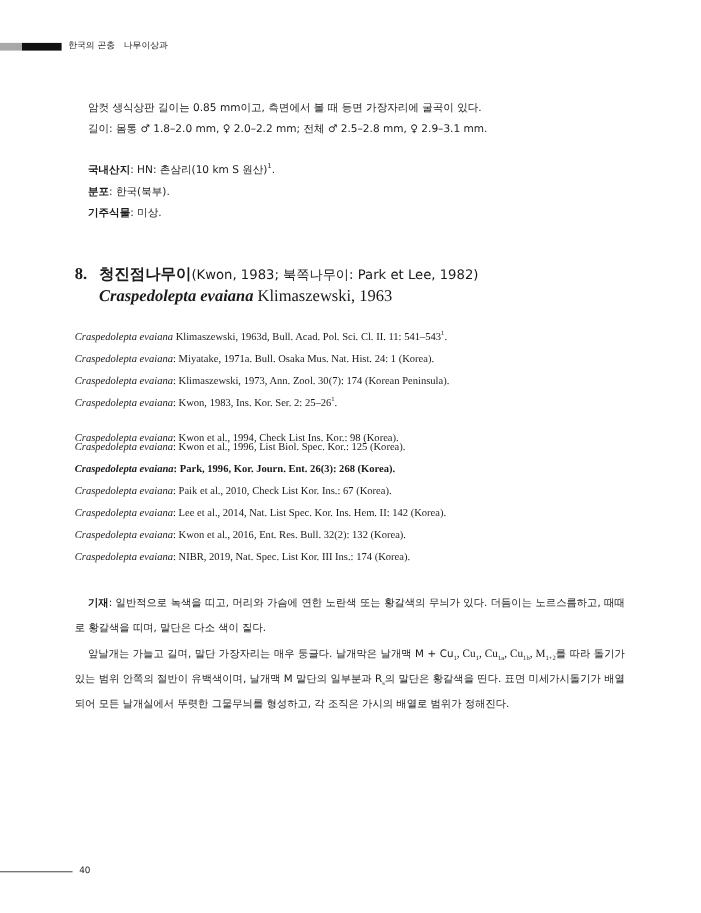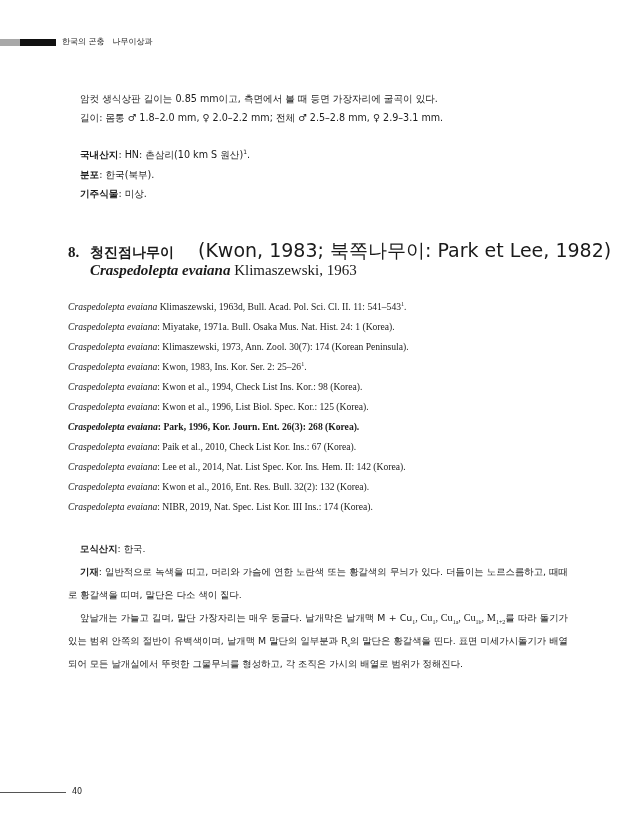--- a/index.html
+++ b/index.html
@@ -11,21 +11,21 @@
   .running-head { position: absolute; left: 62px; top: 0; font-family: "DejaVu Sans", sans-serif; font-size: 8px; color: #222; white-space: nowrap; }
   .running-head span + span { margin-left: 8px; }
   .p { position: absolute; left: 80px; font-size: 10.5px; white-space: nowrap; line-height: 14px; }
   .b { font-weight: bold; }
   .i { font-style: italic; }
   sup { font-size: 6px; vertical-align: super; line-height: 0; }
   sub { font-size: 6px; vertical-align: sub; line-height: 0; }
   .title { position: absolute; left: 68px; top: 240px; font-size: 15px; white-space: nowrap; line-height: 20px; }
   .title .num { font-weight: bold; display: inline-block; width: 22px; }
   .title .kr { font-family: "DejaVu Sans", sans-serif; font-weight: bold; font-size: 14px; }
-  .title .paren { font-size: 19px; margin-left: 24px; }
+  .title .paren { font-size: 12px; }
   .title2 { position: absolute; left: 90px; top: 260px; font-size: 15px; white-space: nowrap; line-height: 20px; }
   .syn { position: absolute; left: 68px; font-size: 9.6px; white-space: nowrap; line-height: 13px; }
   .body { position: absolute; left: 68px; width: 500px; font-size: 10.2px; line-height: 23px; text-align: justify; }
   .body .kr { font-family: "DejaVu Sans", sans-serif; font-size: 9.4px; }
   .indent { text-indent: 12px; }
   .footer-line { position: absolute; left: 0; top: 792px; width: 66px; height: 1px; background: #555; }
   .page-num { position: absolute; left: 72px; top: 787px; font-family: "DejaVu Sans", sans-serif; font-size: 8px; color: #222; }
   .krs { font-family: "DejaVu Sans", sans-serif; font-size: 9.6px; }
 </style>
 </head>
@@ -51,29 +51,28 @@
 </div>
 <div class="title2">
   <span class="b i">Craspedolepta evaiana</span> <span>Klimaszewski, 1963</span>
 </div>
 
 <div>
   <div class="syn" style="top:300px;"><span class="i">Craspedolepta evaiana</span><span> Klimaszewski, 1963d, Bull. Acad. Pol. Sci. Cl. II. 11: 541–543</span><sup>1</sup><span>.</span></div>
   <div class="syn" style="top:320px;"><span class="i">Craspedolepta evaiana</span><span>: Miyatake, 1971a. Bull. Osaka Mus. Nat. Hist. 24: 1 (Korea).</span></div>
   <div class="syn" style="top:340px;"><span class="i">Craspedolepta evaiana</span><span>: Klimaszewski, 1973, Ann. Zool. 30(7): 174 (Korean Peninsula).</span></div>
   <div class="syn" style="top:360px;"><span class="i">Craspedolepta evaiana</span><span>: Kwon, 1983, Ins. Kor. Ser. 2: 25–26</span><sup>1</sup><span>.</span></div>
-  <div class="syn" style="top:380px;"><span class="i">Craspedolepta evaiana</span><span>: Kwon et al., 1994, Check List Ins. Kor.: 98 (Korea).</span></div>
+  <div class="syn" style="top:392px;"><span class="i">Craspedolepta evaiana</span><span>: Kwon et al., 1994, Check List Ins. Kor.: 98 (Korea).</span></div>
   <div class="syn" style="top:400px;"><span class="i">Craspedolepta evaiana</span><span>: Kwon et al., 1996, List Biol. Spec. Kor.: 125 (Korea).</span></div>
   <div class="syn" style="top:420px;font-weight:bold;"><span class="i">Craspedolepta evaiana</span><span>: Park, 1996, Kor. Journ. Ent. 26(3): 268 (Korea).</span></div>
   <div class="syn" style="top:440px;"><span class="i">Craspedolepta evaiana</span><span>: Paik et al., 2010, Check List Kor. Ins.: 67 (Korea).</span></div>
   <div class="syn" style="top:460px;"><span class="i">Craspedolepta evaiana</span><span>: Lee et al., 2014, Nat. List Spec. Kor. Ins. Hem. II: 142 (Korea).</span></div>
   <div class="syn" style="top:480px;"><span class="i">Craspedolepta evaiana</span><span>: Kwon et al., 2016, Ent. Res. Bull. 32(2): 132 (Korea).</span></div>
   <div class="syn" style="top:500px;"><span class="i">Craspedolepta evaiana</span><span>: NIBR, 2019, Nat. Spec. List Kor. III Ins.: 174 (Korea).</span></div>
 </div>
 
 <div class="body" style="top:537px;">
-  <div class="indent"><span class="b kr">모식산지</span><span class="kr">: 한국.</span></div>
   <div class="indent"><span class="b kr">기재</span><span class="kr">: 일반적으로 녹색을 띠고, 머리와 가슴에 연한 노란색 또는 황갈색의 무늬가 있다. 더듬이는 노르스름하고, 때때로 황갈색을 띠며, 말단은 다소 색이 짙다.</span></div>
   <div class="indent"><span class="kr">앞날개는 가늘고 길며, 말단 가장자리는 매우 둥글다. 날개막은 날개맥 M + Cu</span><sub>1</sub><span>, Cu</span><sub>1</sub><span>, Cu</span><sub>1a</sub><span>, Cu</span><sub>1b</sub><span>, M</span><sub>1+2</sub><span class="kr">를 따라 돌기가 있는 범위 안쪽의 절반이 유백색이며, 날개맥 M 말단의 일부분과 R</span><sub>s</sub><span class="kr">의 말단은 황갈색을 띤다. 표면 미세가시돌기가 배열되어 모든 날개실에서 뚜렷한 그물무늬를 형성하고, 각 조직은 가시의 배열로 범위가 정해진다.</span></div>
 </div>
 
 <div class="footer-line"></div>
 <div class="page-num">40</div>
 
 </body></html>

